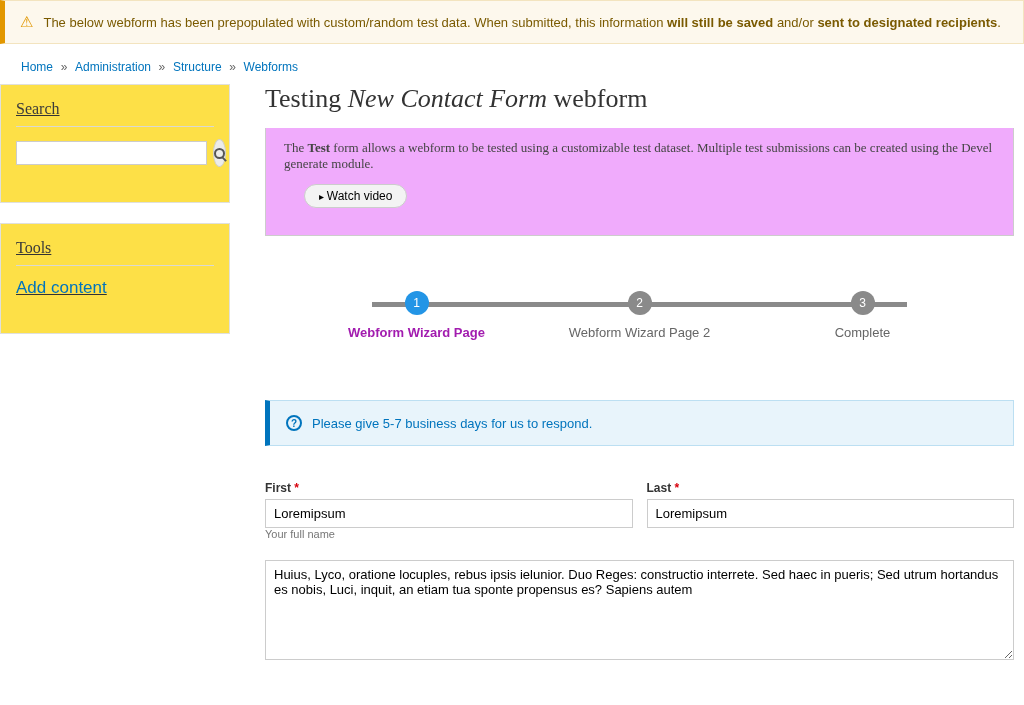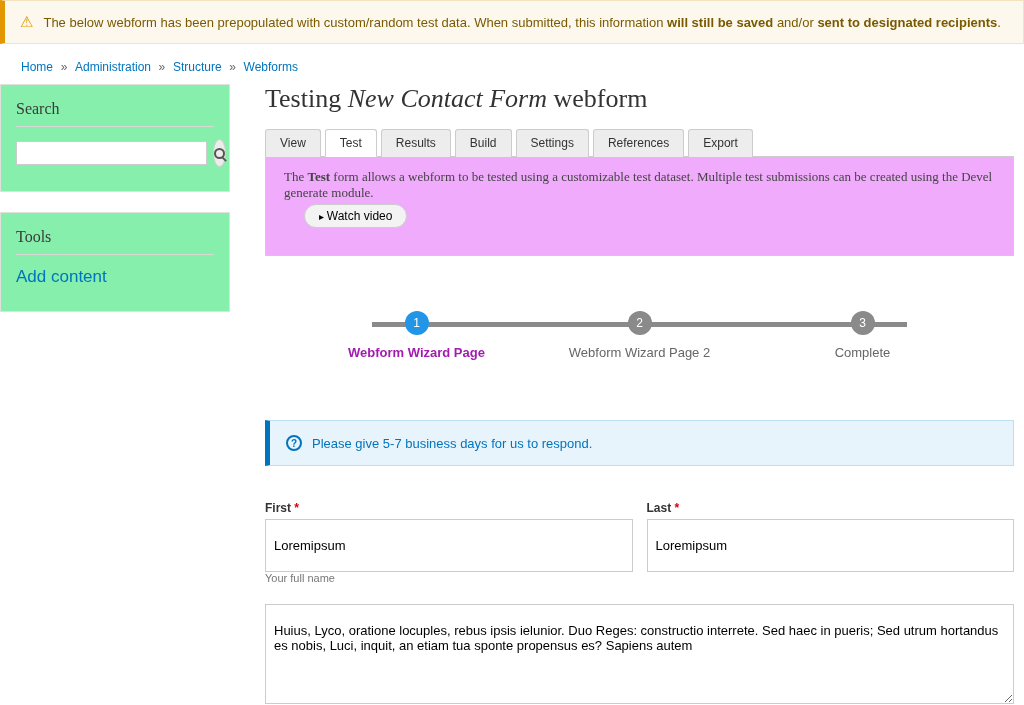--- a/index.html
+++ b/index.html
@@ -8,56 +8,56 @@
 .notice-bar { background: #fdf8ed; border: 1px solid #f3e4bf; border-left: 5px solid #e29700; padding: 12px 15px; display: flex; align-items: center; gap: 10px; color: #7a5a00; }
 .notice-bar .warn-icon { color: #e09600; font-size: 15px; }
 .notice-bar strong { font-weight: bold; }
 
 .breadcrumb { padding: 15px 21px 10px; }
 .breadcrumb a { color: #0074bd; text-decoration: none; font-size: 12px; }
 .breadcrumb .sep { color: #666; padding: 0 4px; font-size: 12px; }
 
 .layout { display: flex; align-items: flex-start; }
 .sidebar { width: 240px; padding: 0 10px 0 0; }
-.sidebar-block { background: #86efac; border: 1px solid #e0e0dc; padding: 15px 15px 24px; margin-bottom: 20px; }
+.sidebar-block { background: #fde047; border: 1px solid #e0e0dc; padding: 15px 15px 35px; margin-bottom: 20px; text-decoration: underline; }
 .sidebar-block h2 { font-family: Georgia, serif; font-weight: normal; color: #3b3b3b; font-size: 16px; border-bottom: 1px solid #d9d9d4; padding-bottom: 8px; margin-bottom: 12px; }
 .search-row { display: flex; gap: 6px; align-items: center; }
 .search-row input[type="text"] { flex: 1; border: 1px solid #ccc; padding: 4px 6px; height: 24px; background: #fff; }
 .search-btn { width: 28px; height: 28px; border-radius: 50%; border: 1px solid #d0d0cc; background: #ececea; display: flex; align-items: center; justify-content: center; cursor: pointer; }
 .tools-link a { color: #0074bd; text-decoration: none; font-size: 17px; }
 
 .main { flex: 1; padding: 0 10px 30px 25px; }
 h1.page-title { font-family: Georgia, "Times New Roman", serif; font-weight: normal; font-size: 26px; color: #333; margin-bottom: 14px; }
 h1.page-title em { font-style: italic; }
 
 .tabs { display: flex; gap: 4px; border-bottom: 1px solid #ccc; }
 .tab { background: #ededed; border: 1px solid #ccc; border-bottom: none; padding: 6px 14px; font-size: 12px; color: #333; border-radius: 3px 3px 0 0; cursor: pointer; position: relative; top: 1px; }
 .tab.active { background: #fff; border-bottom: 1px solid #fff; font-weight: normal; }
 
 .info-panel { border: 1px solid #ccc; border-top: none; padding: 12px 18px 27px; background: #f0abfc; font-family: Georgia, serif; color: #444; font-size: 13px; }
-.info-panel .watch-btn { display: inline-block; margin-top: 3px; margin-left: 20px; background: #f3f3f3; border: 1px solid #ccc; border-radius: 14px; padding: 4px 14px; font-size: 12px; font-family: Arial, sans-serif; cursor: pointer; }
+.info-panel .watch-btn { display: inline-block; margin-top: 12px; margin-left: 20px; background: #f3f3f3; border: 1px solid #ccc; border-radius: 14px; padding: 4px 14px; font-size: 12px; font-family: Arial, sans-serif; cursor: pointer; }
 .info-panel .watch-btn::before { content: "▸ "; font-size: 10px; }
 
 .wizard { margin: 55px 40px 60px; position: relative; }
 .wizard-line { position: absolute; top: 11px; left: 10%; right: 10%; height: 5px; background: #8a8a8a; z-index: 0; }
 .wizard-steps { display: flex; justify-content: space-between; position: relative; z-index: 1; }
 .wstep { text-align: center; flex: 1; }
 .wstep .circle { width: 24px; height: 24px; border-radius: 50%; background: #8a8a8a; color: #fff; display: inline-flex; align-items: center; justify-content: center; font-size: 12px; }
 .wstep.active .circle { background: #2395e6; }
 .wstep .label { margin-top: 10px; font-size: 13px; color: #666; }
 .wstep.active .label { color: #a21caf; font-weight: bold; }
 
 .status-msg { background: #e8f4fb; border: 1px solid #bcdff2; border-left: 5px solid #0074bd; padding: 14px 16px; color: #0074bd; margin-bottom: 35px; display: flex; align-items: center; gap: 10px; }
 .status-msg .info-icon { width: 16px; height: 16px; border-radius: 50%; border: 2px solid #0074bd; display: inline-flex; align-items: center; justify-content: center; font-size: 10px; font-weight: bold; }
 
 .form-row { display: flex; gap: 14px; }
 .form-col { flex: 1; }
 .field-label { font-size: 12px; font-weight: bold; margin-bottom: 4px; display: block; }
 .req { color: #d8000c; }
-input.txt, textarea.txt { width: 100%; border: 1px solid #ccc; padding: 18px 8px; font-size: 13px; font-family: inherit; }
+input.txt, textarea.txt { width: 100%; border: 1px solid #ccc; padding: 6px 8px; font-size: 13px; font-family: inherit; }
 textarea.txt { min-height: 100px; resize: vertical; }
 .help-text { color: #777; font-size: 11px; margin-bottom: 20px; }
 
 .mag-icon { width: 11px; height: 11px; border: 2px solid #555; border-radius: 50%; position: relative; }
 .mag-icon::after { content: ""; position: absolute; width: 2px; height: 6px; background: #555; bottom: -5px; right: -2px; transform: rotate(-45deg); }
 </style>
 </head>
 <body>
 
 <div class="notice-bar">
@@ -94,29 +94,20 @@
         <a href="#">Add content</a>
       </div>
     </div>
   </aside>
 
   <main class="main">
     <h1 class="page-title">
       <span>Testing </span><em>New Contact Form</em><span> webform</span>
     </h1>
 
-    <div class="tabs">
-      <div class="tab">View</div>
-      <div class="tab active">Test</div>
-      <div class="tab">Results</div>
-      <div class="tab">Build</div>
-      <div class="tab">Settings</div>
-      <div class="tab">References</div>
-      <div class="tab">Export</div>
-    </div>
 
     <div class="info-panel">
       <span>
         <span>The </span><strong>Test</strong><span> form allows a webform to be tested using a customizable test dataset. Multiple test submissions can be created using the Devel generate module.</span>
       </span><br>
       <button class="watch-btn">Watch video</button>
     </div>
 
     <div class="wizard">
       <div class="wizard-line"></div>

